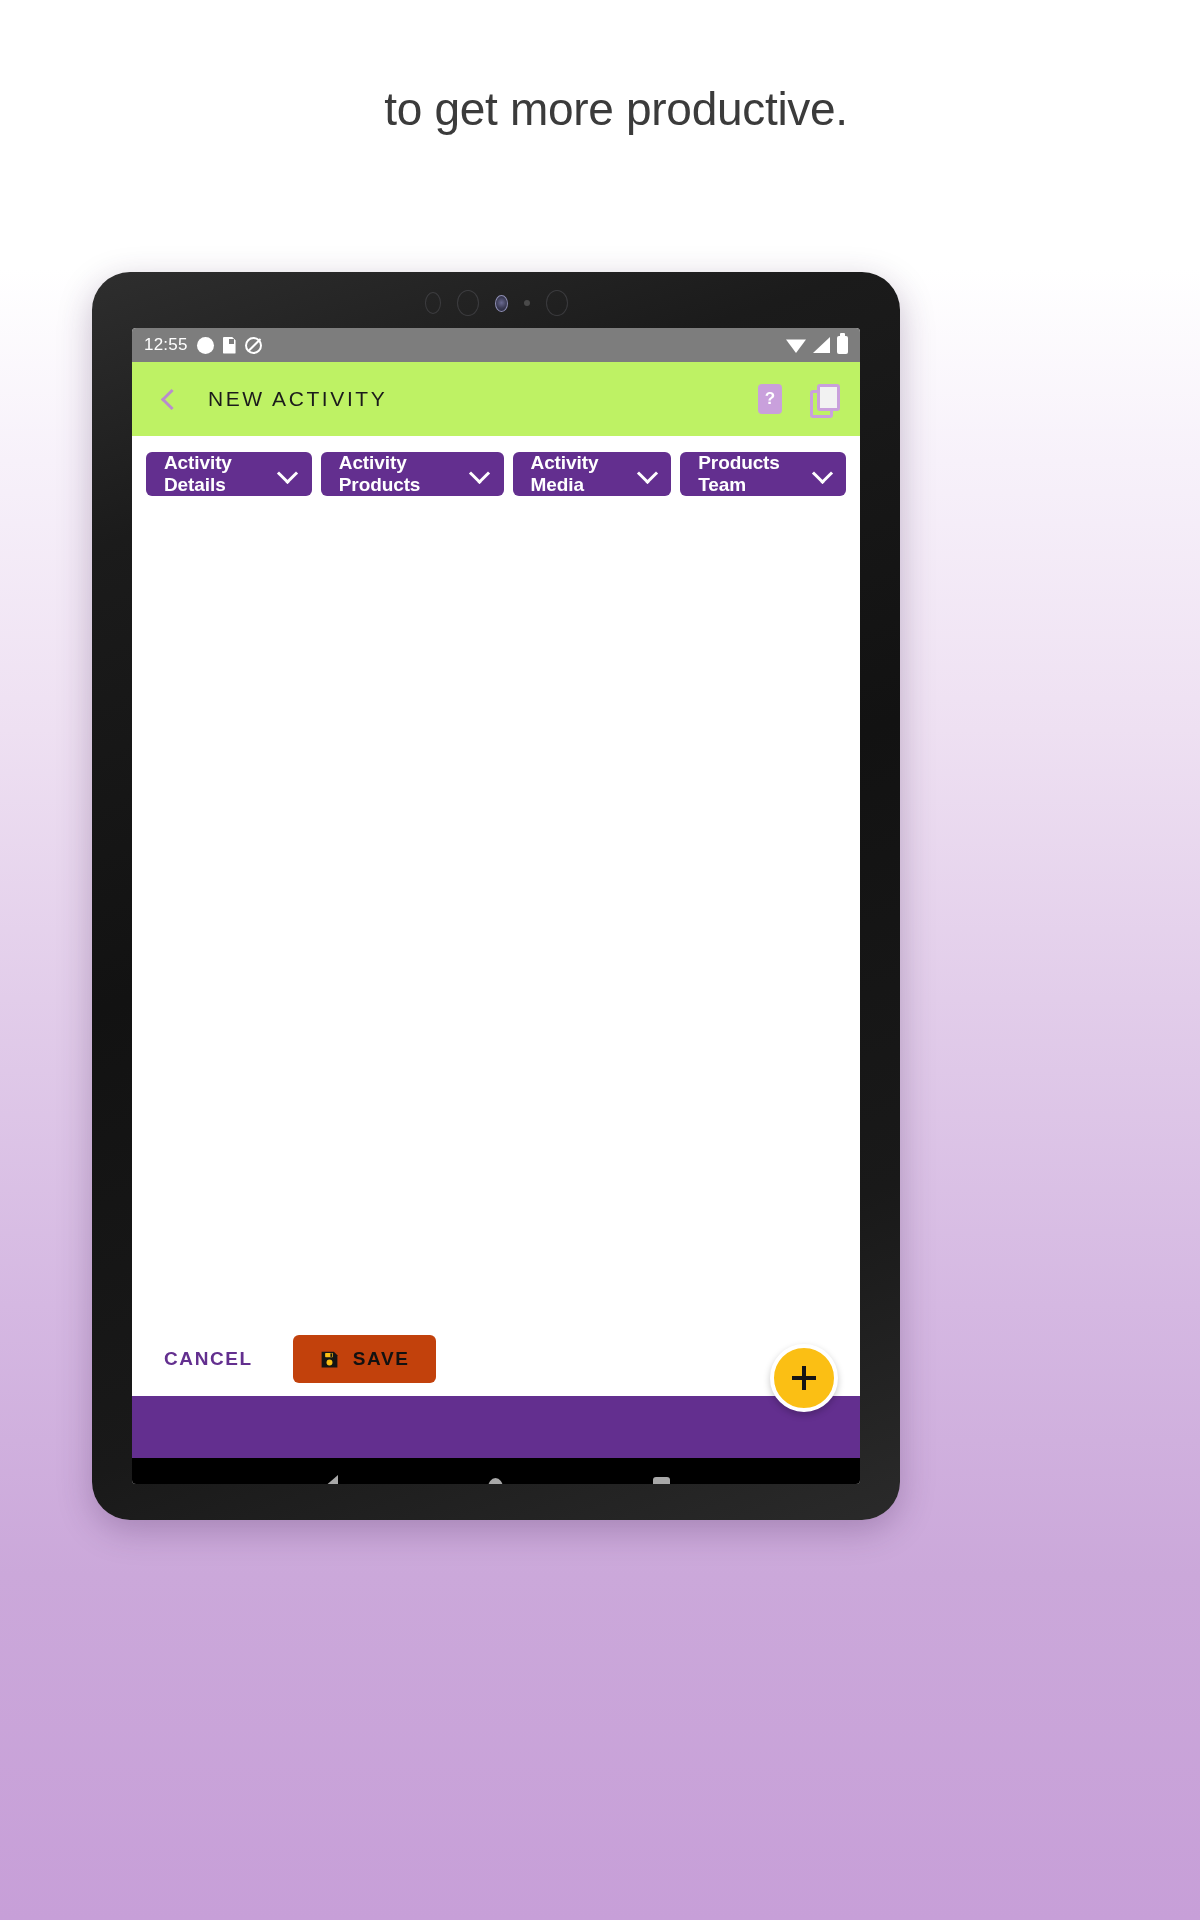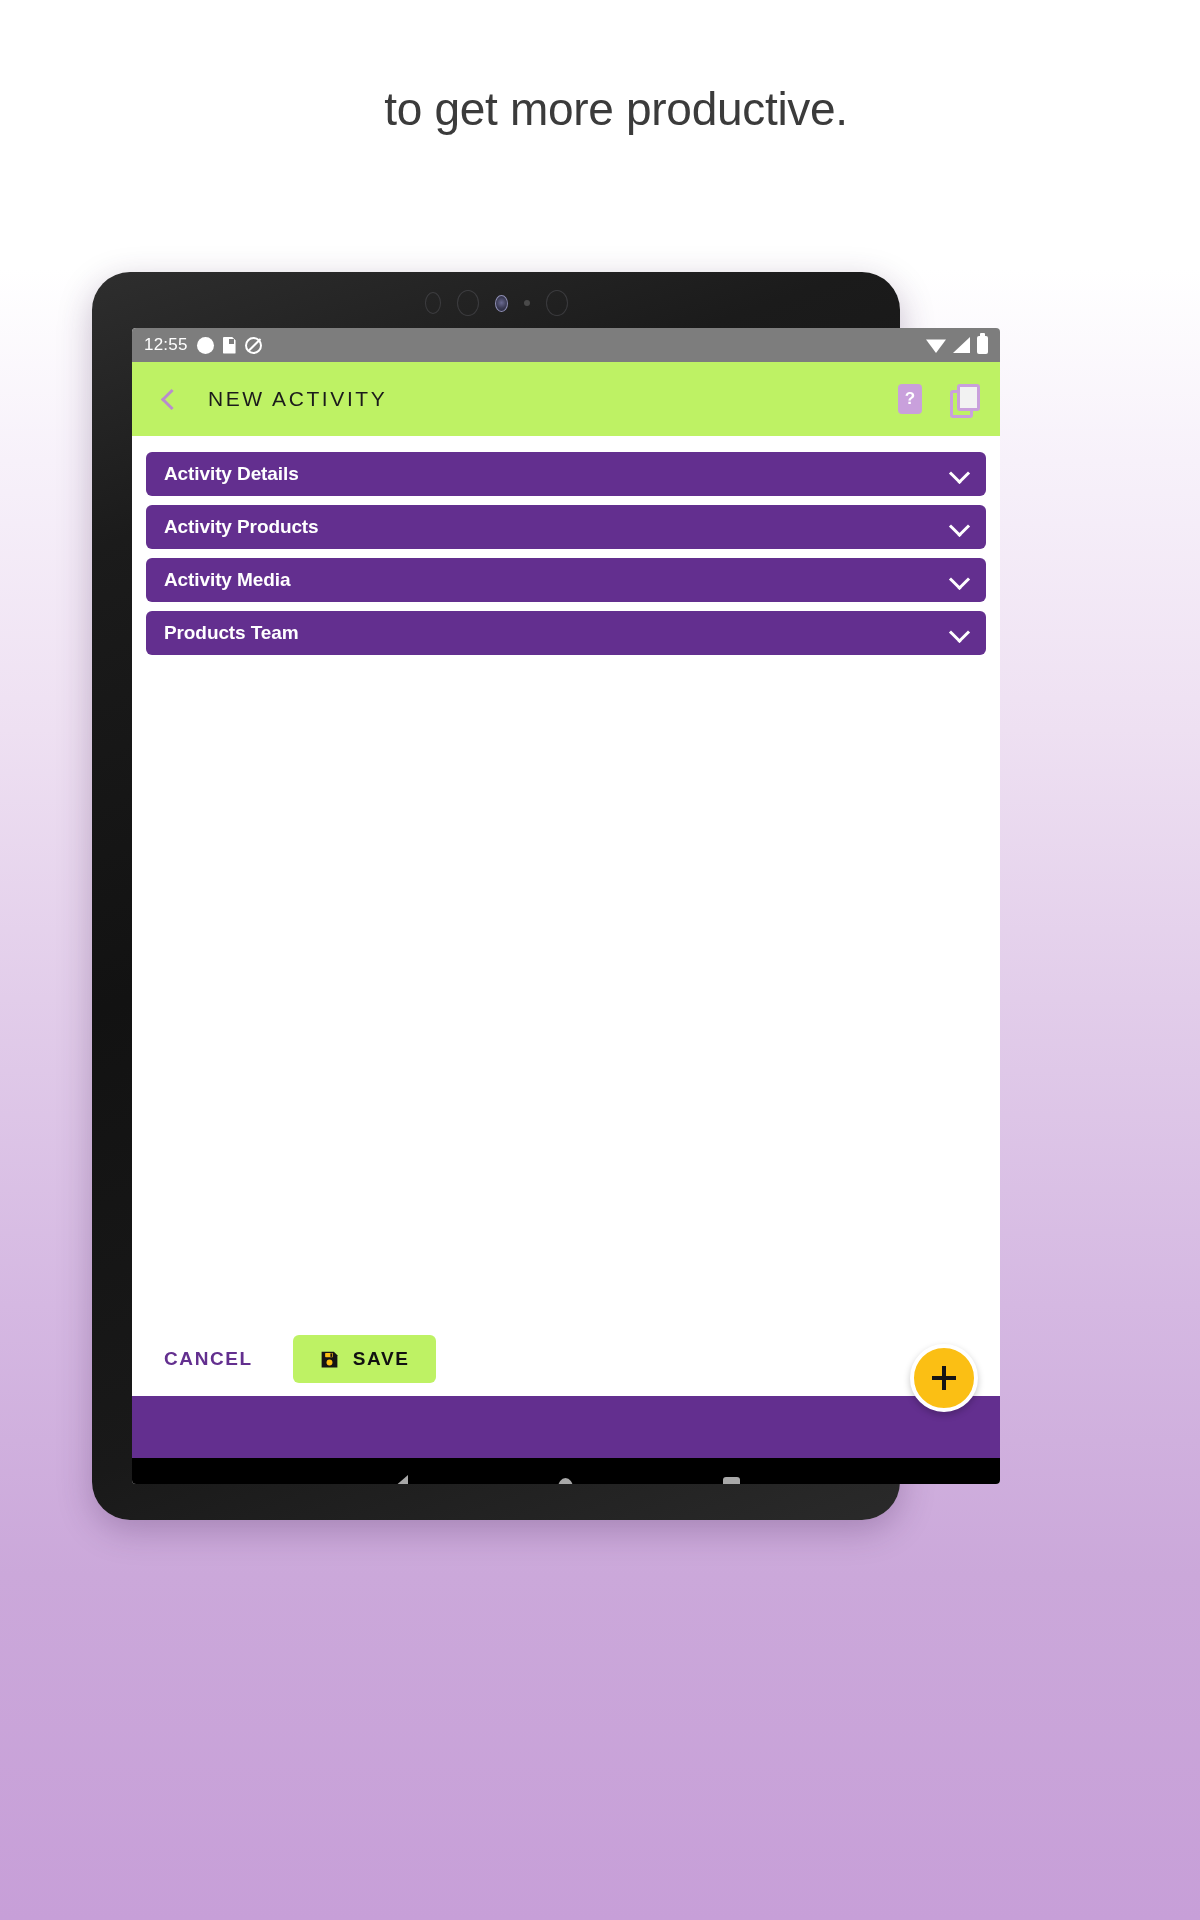--- a/index.html
+++ b/index.html
@@ -59,21 +59,21 @@
     height: 1248px;
     background: linear-gradient(160deg, #2e2e2e 0%, #1b1b1b 18%, #121212 48%, #191919 78%, #2a2a2a 100%);
     border-radius: 38px;
     box-shadow: 0 10px 34px rgba(60,30,80,0.28);
     padding: 0;
   }
   .tablet-inner {
     position: absolute;
     left: 40px;
     top: 56px;
-    width: 868px;
+    width: 728px;
     height: 1156px;
     background: #ffffff;
     border-radius: 4px;
     overflow: hidden;
   }
 
   
   .bezel-sensors {
     position: absolute;
     top: 14px;
@@ -264,21 +264,20 @@
 
   
   .screen-body {
     background: #ffffff;
     height: 960px;
     position: relative;
     padding: 16px 14px 0 14px;
   }
   .accordion-list {
     display: flex;
-    flex-direction: column;
     gap: 9px;
   }
   .accordion-row {
     background: #632F8F;
     border-radius: 6px;
     height: 44px;
     display: flex;
     align-items: center;
     padding: 0 18px;
     cursor: pointer;
@@ -320,21 +319,21 @@
     font-size: 19px;
     font-weight: 700;
     letter-spacing: 1.6px;
     border: none;
     padding: 13px 18px;
     border-radius: 4px;
     cursor: pointer;
     font-family: "Liberation Sans", sans-serif;
   }
   .btn-save {
-    background: #bef264;
+    background: #c2410c;
     color: #111111;
     font-size: 19px;
     font-weight: 700;
     letter-spacing: 1.6px;
     border: none;
     margin-left: 22px;
     padding: 13px 26px;
     border-radius: 6px;
     display: flex;
     align-items: center;

